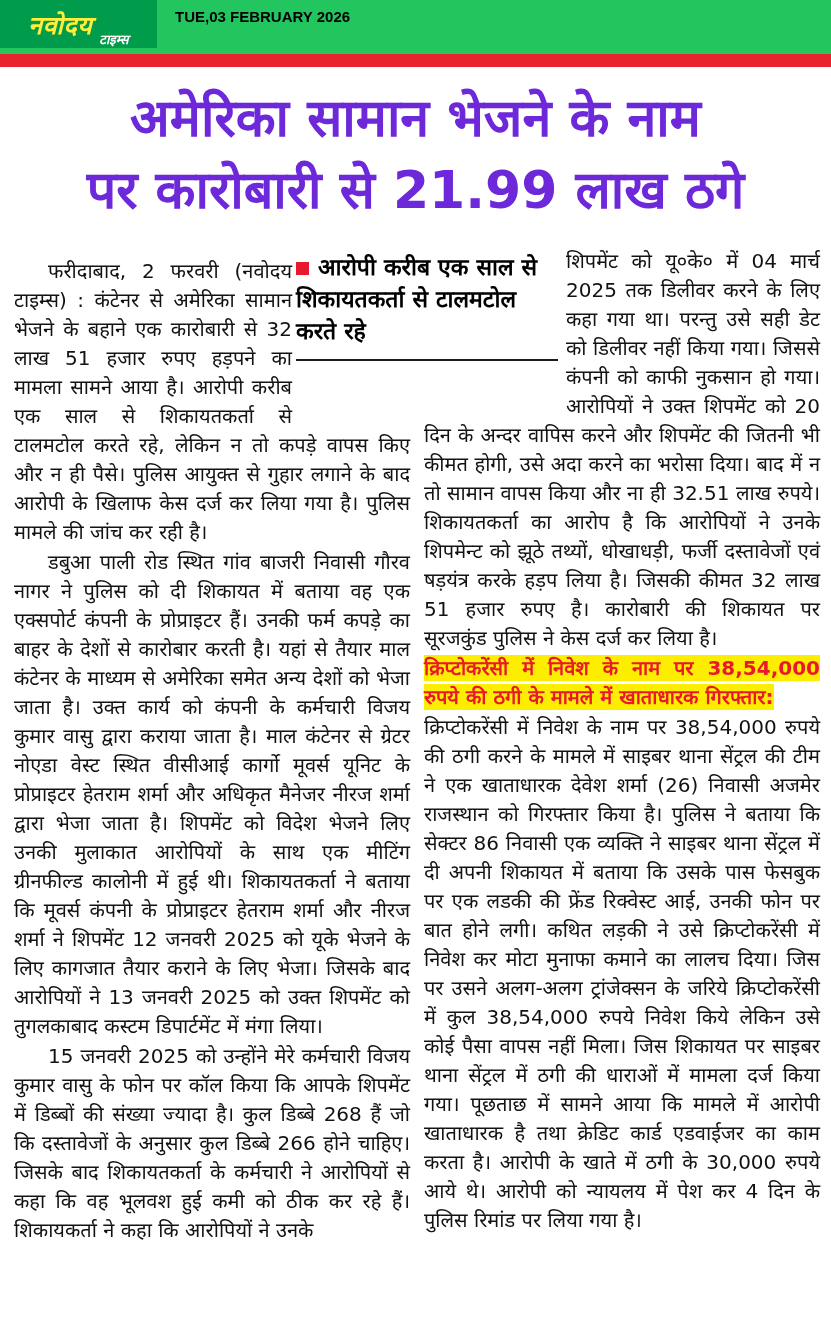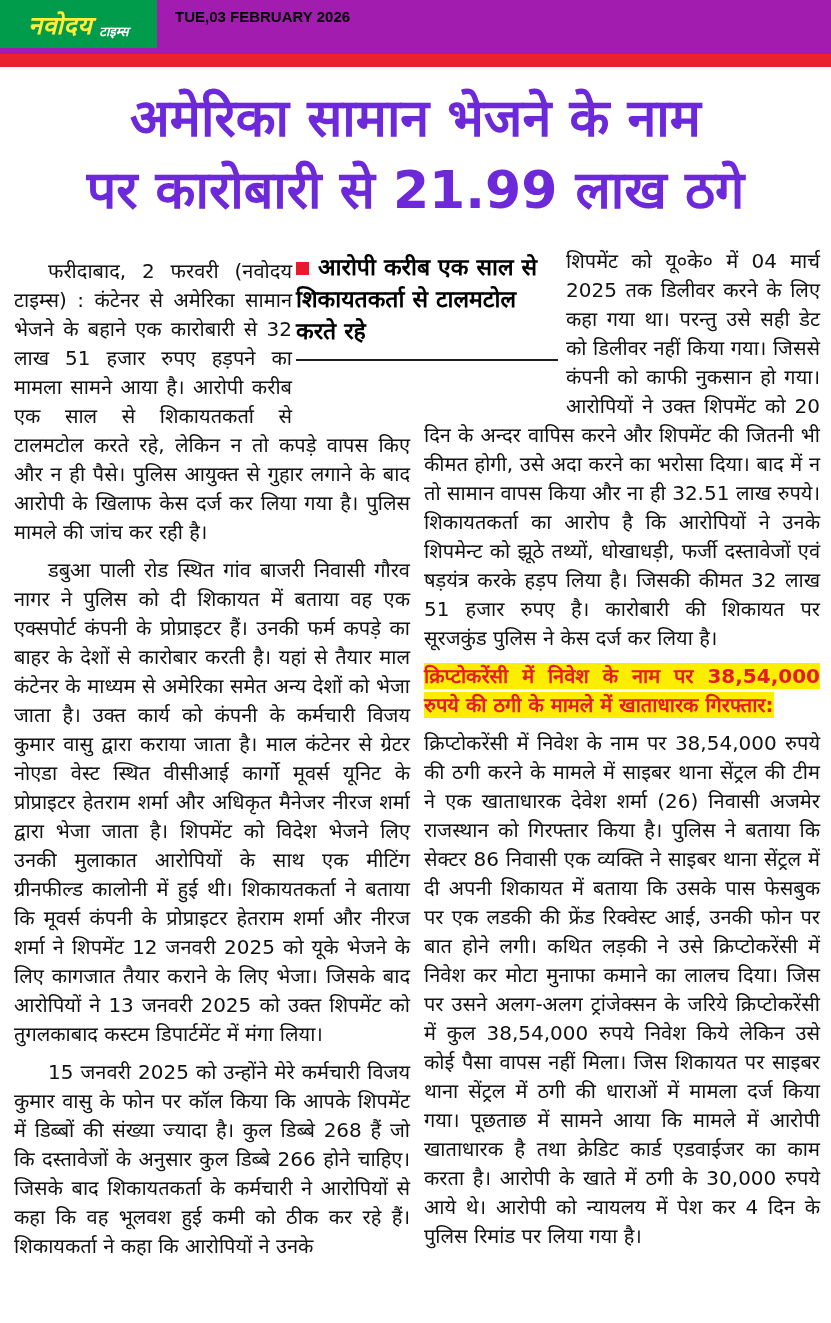--- a/index.html
+++ b/index.html
@@ -11,30 +11,30 @@
     width:831px; height:1323px;
     margin:0 auto;
     background:#ffffff;
     overflow:hidden;
     color:#111;
   }
 
   
   .masthead {
     display:flex; align-items:flex-start;
-    height:54px; background:#a21caf;
+    height:54px; background:#22c55e;
   }
   .logo {
     width:157px; height:48px;
     background:#019b4c;
     display:flex; align-items:center; justify-content:center;
     gap:7px; font-style:italic; flex:0 0 auto;
   }
   .logo-main { font-size:25px; font-weight:bold; color:#ffee3a; letter-spacing:0.5px; }
-  .logo-sub  { font-size:13px; font-weight:bold; color:#ffffff; align-self:flex-end; padding-bottom:8px; }
+  .logo-sub  { font-size:13px; font-weight:bold; color:#ffffff; align-self:flex-end; }
   .masthead-meta {
     font-family:"Liberation Sans", sans-serif;
     font-weight:bold; font-size:15px; line-height:21px;
     color:#000; padding:6px 0 0 18px;
   }
 
   .red-bar { height:13px; background:#e8232e; }
 
   
   .headline {
@@ -51,21 +51,21 @@
     margin:10px 11px 0 14px;
     display:flex; gap:14px;align-items:center;
   }
   .col {
     width:396px;
     text-align:justify;
     font-size:20px; line-height:29px; color:#121212;
   }
   .para { margin:0; }
   .para.indent { text-indent:34px;margin-top:20px; }
-  .para + .para { margin-top:9px; }
+  .para + .para { margin-top:1px; }
 
   
   .spacer-right { float:right; width:118px; height:174px; }
   .spacer-left  { float:left;  width:142px; height:174px; }
 
   
   .pull-quote {
     position:absolute; left:282px; top:14px;
     width:262px; z-index:2; background:#ffffff;
     font-size:23px; line-height:32px; font-weight:bold; color:#000;

